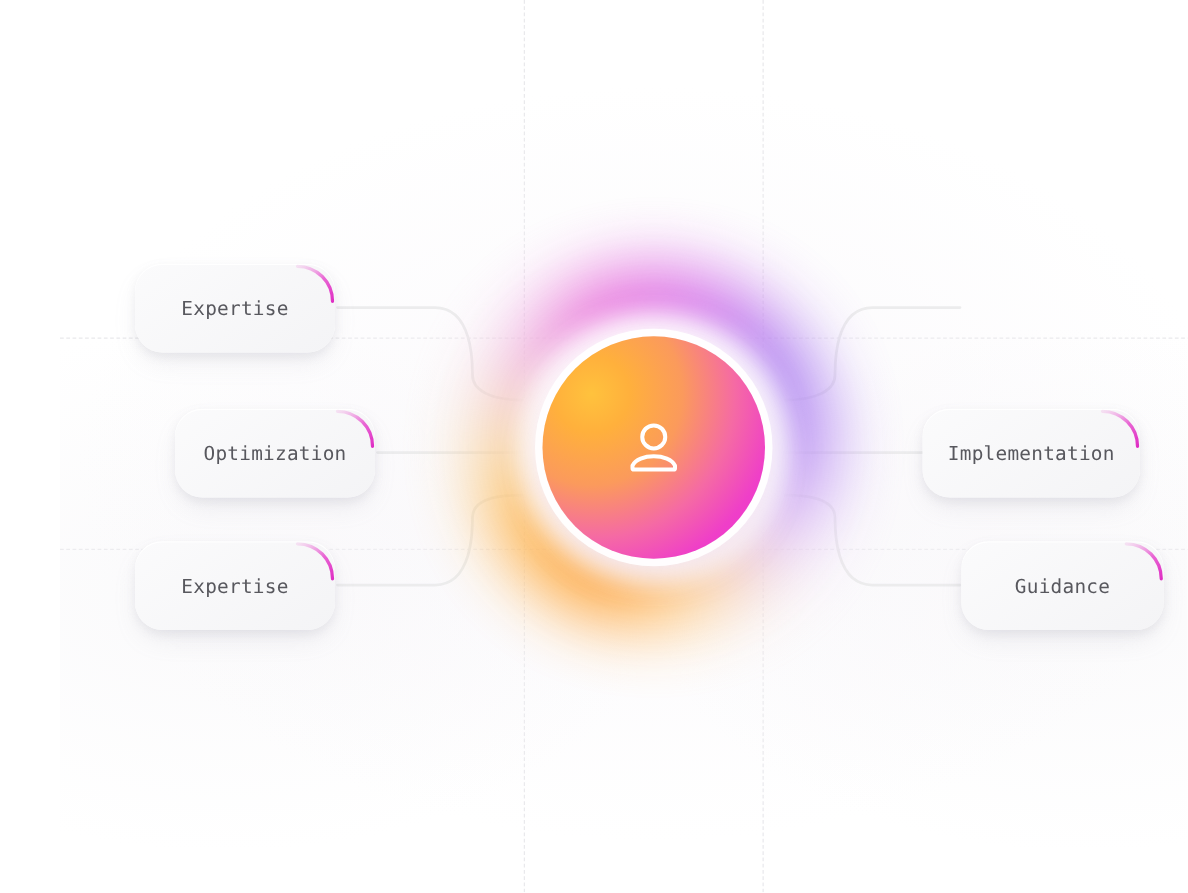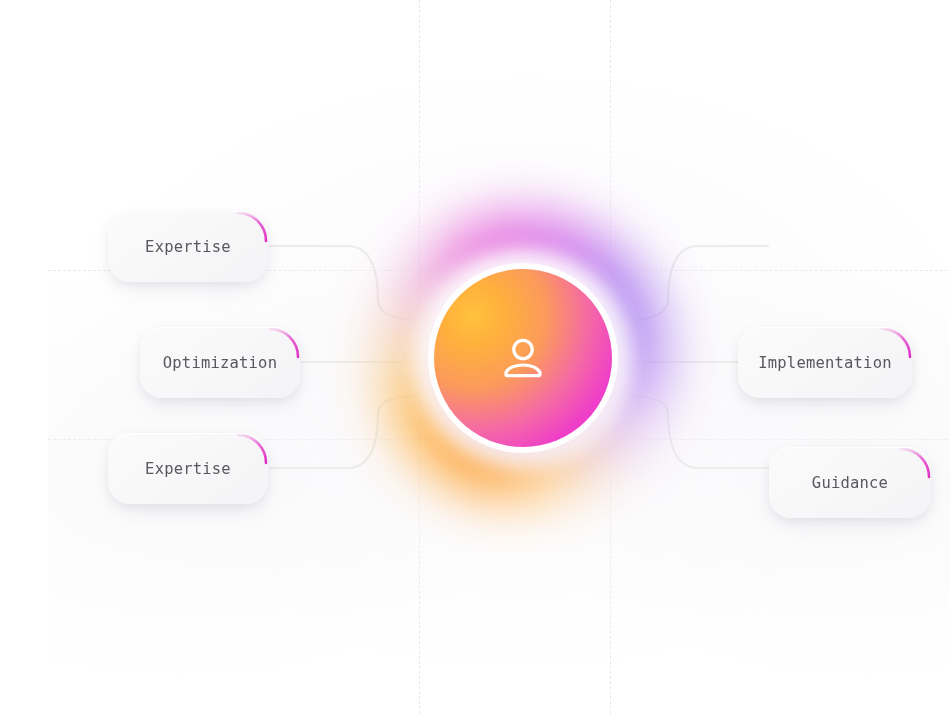--- a/index.html
+++ b/index.html
@@ -222,21 +222,21 @@
   </div>
 
 
   <div class="node" style="left:690px;top:327px;width:174px;height:71px;text-align:center;">
     <span class="node-label">Implementation</span>
     <svg class="node-arc" viewBox="0 0 34 34">
       <path d="M 3 31 A 28 28 0 0 1 31 3" fill="none" stroke="url(#arcGrad)" stroke-width="2.6" stroke-linecap="round" transform="rotate(90 17 17)"></path>
     </svg>
   </div>
 
-  <div class="node" style="left:721px;top:447px;width:162px;height:71px;text-align:right;">
+  <div class="node" style="left:721px;top:433px;width:162px;height:71px;text-align:right;">
     <span class="node-label">Guidance</span>
     <svg class="node-arc" viewBox="0 0 34 34">
       <path d="M 3 31 A 28 28 0 0 1 31 3" fill="none" stroke="url(#arcGrad)" stroke-width="2.6" stroke-linecap="round" transform="rotate(90 17 17)"></path>
     </svg>
   </div>
 
   <div class="center-wrap">
     <div class="halo"></div>
     <div class="halo-inner-mask"></div>
     <div class="center-circle">

